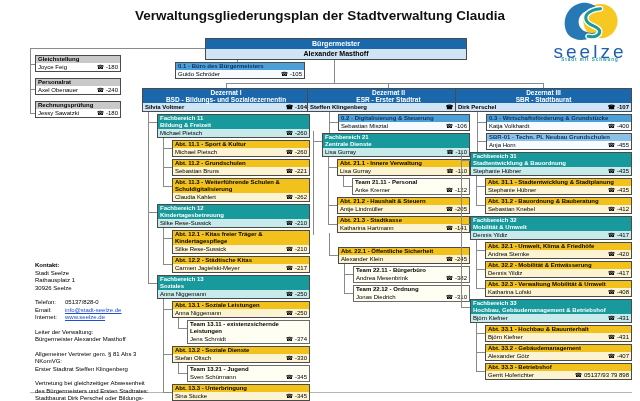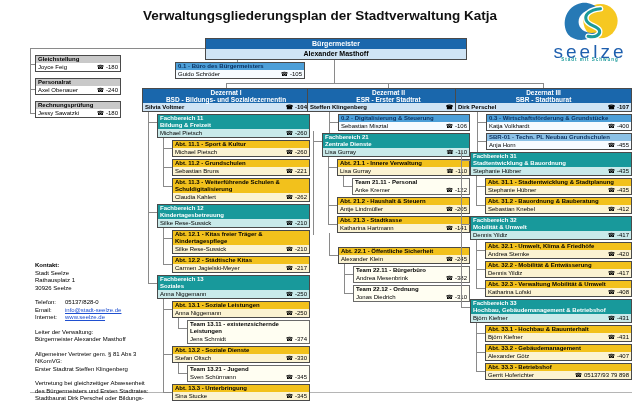--- a/index.html
+++ b/index.html
@@ -61,21 +61,21 @@
   #contact .para{margin-top:7px;}
   #contact .lbl{display:inline-block;width:30px;}
   .link{color:#1f4fd0;text-decoration:underline;cursor:pointer;}
   .b{font-weight:bold;}
 </style>
 </head>
 <body>
 
 <div id="canvas">
 
-  <div id="main-title">Verwaltungsgliederungsplan der Stadtverwaltung Katja</div>
+  <div id="main-title">Verwaltungsgliederungsplan der Stadtverwaltung Claudia</div>
 
   <div id="logo">
     <svg width="66" height="40" viewBox="0 0 66 42">
       <circle cx="44" cy="20" r="18" fill="#f6c821"></circle>
       <path d="M24 1 C8 4 2 22 10 34 C17 42 33 42 39 32 C30 34 21 29 21 21 C21 12 31 6 42 8 C38 2 30 0 24 1 Z" fill="#2679b5"></path>
       <path d="M44 7 C32 8 27 14 29 19 C31 25 41 25 43 30 C44 34 39 38 31 36" stroke="#ffffff" stroke-width="6" fill="none" stroke-linecap="round"></path>
       <path d="M44 7 C32 8 27 14 29 19 C31 25 41 25 43 30 C44 34 39 38 31 36" stroke="#1b9a9a" stroke-width="3.2" fill="none" stroke-linecap="round"></path>
     </svg>
     <div class="wordmark">seelze</div>
     <div class="tagline">Stadt mit Schwung</div>

